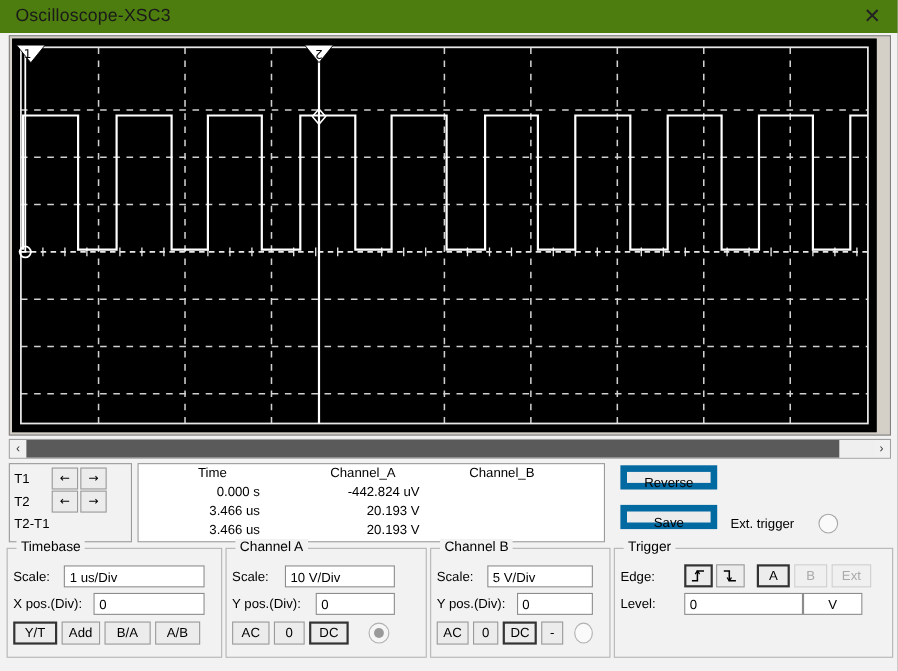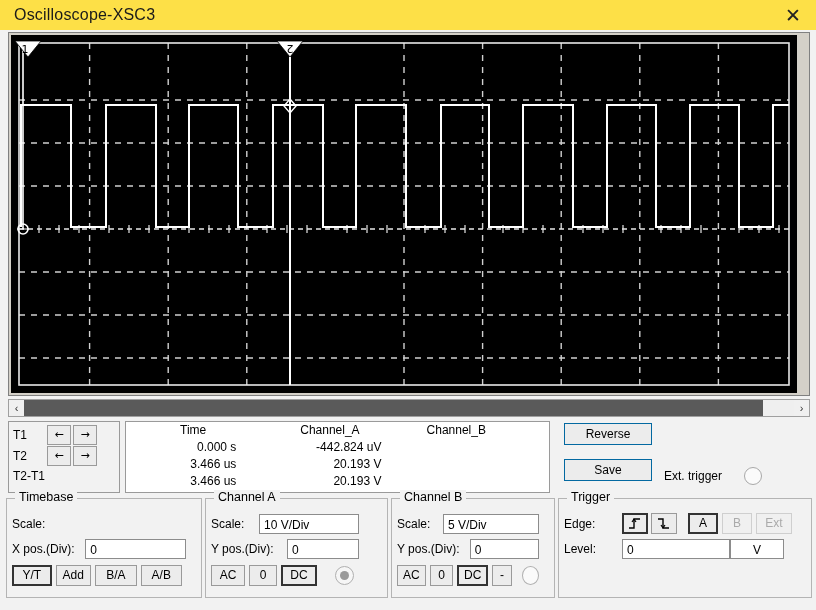--- a/index.html
+++ b/index.html
@@ -6,21 +6,21 @@
   body{
     width:816px;height:610px;overflow:hidden;
     background:#f0f0f0;
     font-family:"Liberation Sans","DejaVu Sans",sans-serif;
     font-size:12px;color:#000;
     -webkit-font-smoothing:none;
   }
   .win{width:816px;height:610px;position:relative;background:#f2f2f2;display:flex;flex-direction:column;}
 
   
-  .titlebar{height:30px;flex:0 0 30px;background:#fde047;position:relative;display:flex;align-items:center;}
+  .titlebar{height:30px;flex:0 0 30px;background:#4d7c0f;position:relative;display:flex;align-items:center;}
   .title-text{font-size:16px;padding-left:14px;color:#1a1a1a;letter-spacing:.2px;}
   .close-btn{position:absolute;right:10px;top:2px;width:26px;height:26px;display:flex;align-items:center;justify-content:center;
     font-size:19px;line-height:1;color:#222;font-family:"DejaVu Sans",sans-serif;}
 
   
   .screen-wrap{margin:2px 6px 0 8px;flex:0 0 auto;}
   .screen-outer{background:#d4d0c8;border:1px solid #808080;padding:2px;}
   .screen{position:relative;width:786px;height:358px;background:#000;overflow:hidden;}
   svg.scope{display:block;width:786px;height:358px;}
 
@@ -48,21 +48,21 @@
   .meas th{text-align:center;}
   .meas td{text-align:right;}
   .col-time{width:120px;}
   .col-a{width:130px;}
   .col-b{width:120px;text-align:left;}
   .meas td.col-a{padding-right:18px;}
   .meas td.col-time{padding-right:24px;}
   .meas th.col-b{text-align:center;padding-right:36px;}
 
   .rightpanel{width:232px;height:72px;margin-left:6px;position:relative;}
-  .btn{border:1px solid #0369a1;background:#ececec;font-size:12px;text-align:center;box-sizing:border-box;}
+  .btn{border:6px solid #0369a1;background:#ececec;font-size:12px;text-align:center;box-sizing:border-box;}
   .rev-btn{position:absolute;left:8px;top:2px;width:88px;height:22px;line-height:20px;}
   .save-btn{position:absolute;left:8px;top:38px;width:88px;height:22px;line-height:20px;text-align:center;}
   .ext-label{position:absolute;left:108px;top:48px;font-size:12px;}
   .ext-radio{position:absolute;left:188px;top:46px;width:16px;height:16px;border-radius:50%;
      border:1px solid #a8a8a8;background:#fafafa;}
 
   
   .groups{display:flex;margin:2px 4px 0 6px;flex:1;}
   .group{position:relative;border:1px solid #b4b4b4;margin-right:3px;box-sizing:border-box;
      background:#f2f2f2;padding:12px 15px 4px 5px;height:100px;}
@@ -251,20 +251,21 @@
       <div class="ext-radio"></div>
     </div>
   </div>
 
   <div class="groups">
 
     <div class="group g-timebase">
       <div class="g-title">Timebase</div>
       <div class="row">
         <span class="lbl" style="width:48px">Scale:</span>
+        <span class="fld" style="width:132px">1 us/Div</span>
       </div>
       <div class="row">
         <span class="lbl" style="width:76px">X pos.(Div):</span>
         <span class="fld" style="width:104px">0</span>
       </div>
       <div class="btnrow">
         <span class="sbtn sel" style="width:40px">Y/T</span>
         <span class="sbtn" style="width:36px">Add</span>
         <span class="sbtn" style="width:42px">B/A</span>
         <span class="sbtn" style="width:42px">A/B</span>

